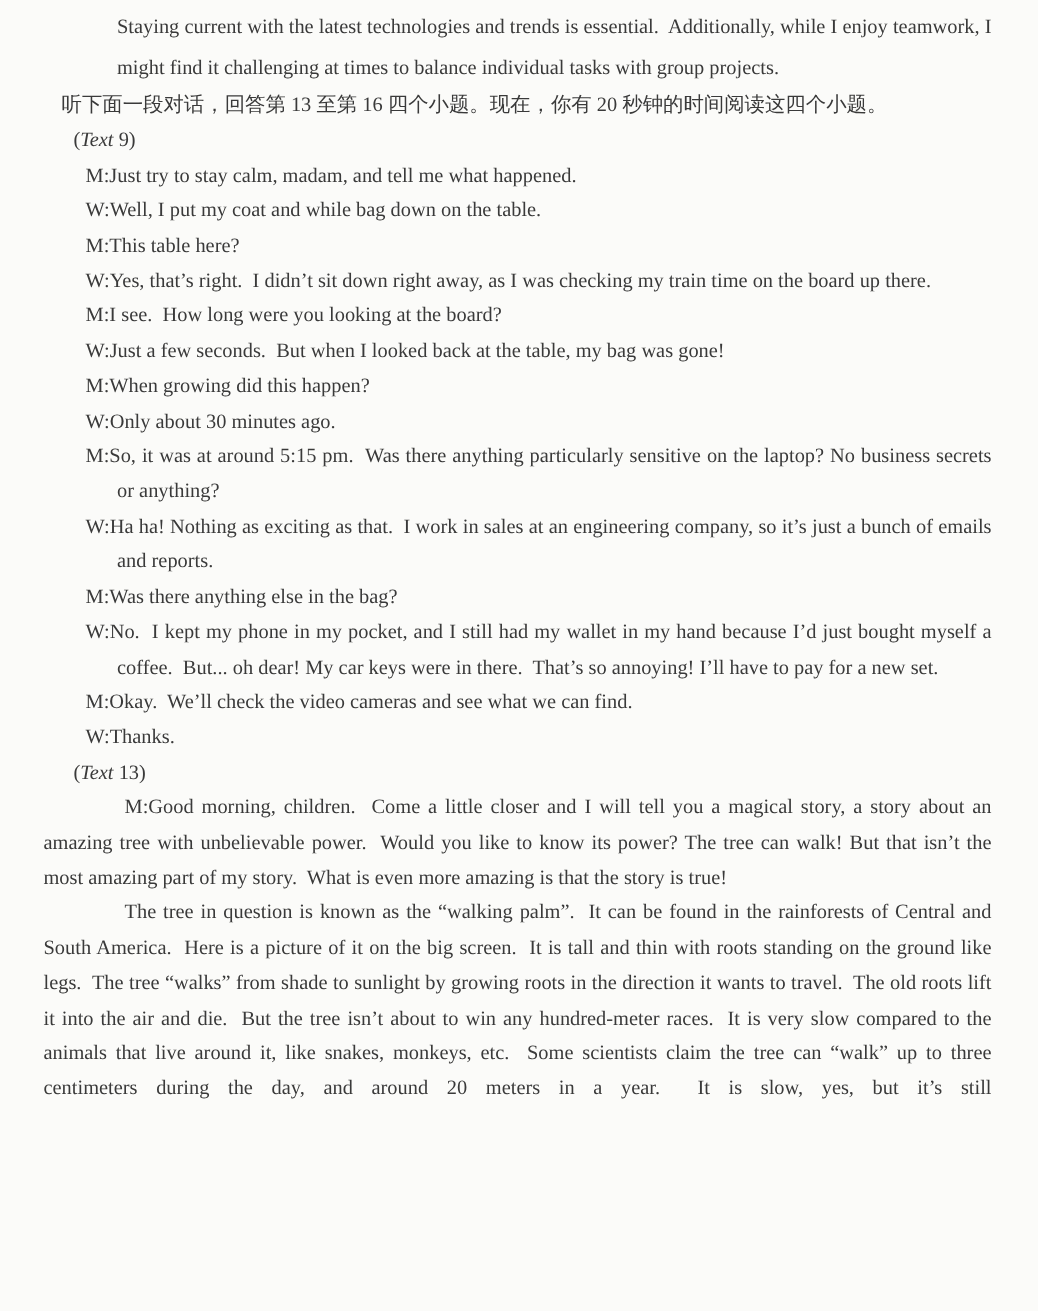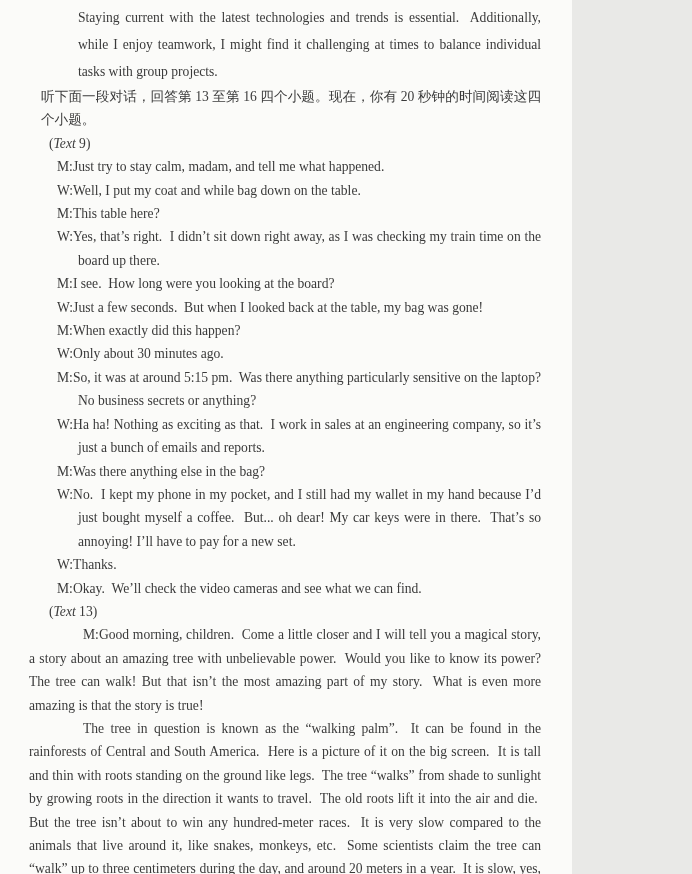--- a/index.html
+++ b/index.html
@@ -1,19 +1,19 @@
 <!DOCTYPE html>
 <html><head>
 <meta charset="utf-8">
 <style>
   html, body { margin: 0; padding: 0; }
   body { background: #e9e9e7; }
   .page {
     position: relative;
-    width: 572px;
+    width: 692px;
     height: 874px;
     margin: 0;
     background: #fbfbf9;
     box-sizing: border-box;
     padding: 4px 31px 0 29px;
     font-family: "Liberation Serif", "DejaVu Serif", serif;
     font-size: 13.6px;
     line-height: 23.4px;
     color: #3a3a3a;
     text-align: justify;
@@ -41,24 +41,24 @@
 <div class="page" id="doc" style="background: rgb(251, 251, 249); color: rgb(58, 58, 58);">
     <div class="blk tail">Staying current with the latest technologies and trends is essential.&nbsp; Additionally, while I enjoy teamwork, I might find it challenging at times to balance individual tasks with group projects.</div>
     <div class="blk cn">听下面一段对话，回答第 13 至第 16 四个小题。现在，你有 20 秒钟的时间阅读这四个小题。</div>
     <div class="blk text-label"><span>(</span><i>Text</i><span> 9)</span></div>
     <div class="blk dialogue"><span class="speaker">M:</span><span>Just try to stay calm, madam, and tell me what happened.</span></div>
     <div class="blk dialogue"><span class="speaker">W:</span><span>Well, I put my coat and while bag down on the table.</span></div>
     <div class="blk dialogue"><span class="speaker">M:</span><span>This table here?</span></div>
     <div class="blk dialogue"><span class="speaker">W:</span><span>Yes, that’s right.&nbsp; I didn’t sit down right away, as I was checking my train time on the board up there.</span></div>
     <div class="blk dialogue"><span class="speaker">M:</span><span>I see.&nbsp; How long were you looking at the board?</span></div>
     <div class="blk dialogue"><span class="speaker">W:</span><span>Just a few seconds.&nbsp; But when I looked back at the table, my bag was gone!</span></div>
-    <div class="blk dialogue"><span class="speaker">M:</span><span>When exactly did this happen?</span></div>
+    <div class="blk dialogue"><span class="speaker">M:</span><span>When growing did this happen?</span></div>
     <div class="blk dialogue"><span class="speaker">W:</span><span>Only about 30 minutes ago.</span></div>
     <div class="blk dialogue"><span class="speaker">M:</span><span>So, it was at around 5:15 pm.&nbsp; Was there anything particularly sensitive on the laptop? No business secrets or anything?</span></div>
     <div class="blk dialogue"><span class="speaker">W:</span><span>Ha ha! Nothing as exciting as that.&nbsp; I work in sales at an engineering company, so it’s just a bunch of emails and reports.</span></div>
     <div class="blk dialogue"><span class="speaker">M:</span><span>Was there anything else in the bag?</span></div>
     <div class="blk dialogue"><span class="speaker">W:</span><span>No.&nbsp; I kept my phone in my pocket, and I still had my wallet in my hand because I’d just bought myself a coffee.&nbsp; But... oh dear! My car keys were in there.&nbsp; That’s so annoying! I’ll have to pay for a new set.</span></div>
+    <div class="blk dialogue"><span class="speaker">M:</span><span>Okay.&nbsp; We’ll check the video cameras and see what we can find.</span></div>
     <div class="blk dialogue"><span class="speaker">W:</span><span>Thanks.</span></div>
-    <div class="blk dialogue"><span class="speaker">M:</span><span>Okay.&nbsp; We’ll check the video cameras and see what we can find.</span></div>
     <div class="blk text-label"><span>(</span><i>Text</i><span> 13)</span></div>
     <div class="blk mono"><span class="speaker">M:</span><span>Good morning, children.&nbsp; Come a little closer and I will tell you a magical story, a story about an amazing tree with unbelievable power.&nbsp; Would you like to know its power? The tree can walk! But that isn’t the most amazing part of my story.&nbsp; What is even more amazing is that the story is true!</span></div>
     <div class="blk mono continues">The tree in question is known as the “walking palm”.&nbsp; It can be found in the rainforests of Central and South America.&nbsp; Here is a picture of it on the big screen.&nbsp; It is tall and thin with roots standing on the ground like legs.&nbsp; The tree “walks” from shade to sunlight by growing roots in the direction it wants to travel.&nbsp; The old roots lift it into the air and die.&nbsp; But the tree isn’t about to win any hundred-meter races.&nbsp; It is very slow compared to the animals that live around it, like snakes, monkeys, etc.&nbsp; Some scientists claim the tree can “walk” up to three centimeters during the day, and around 20 meters in a year.&nbsp; It is slow, yes, but it’s still</div>
   </div>
 
 </body></html>

